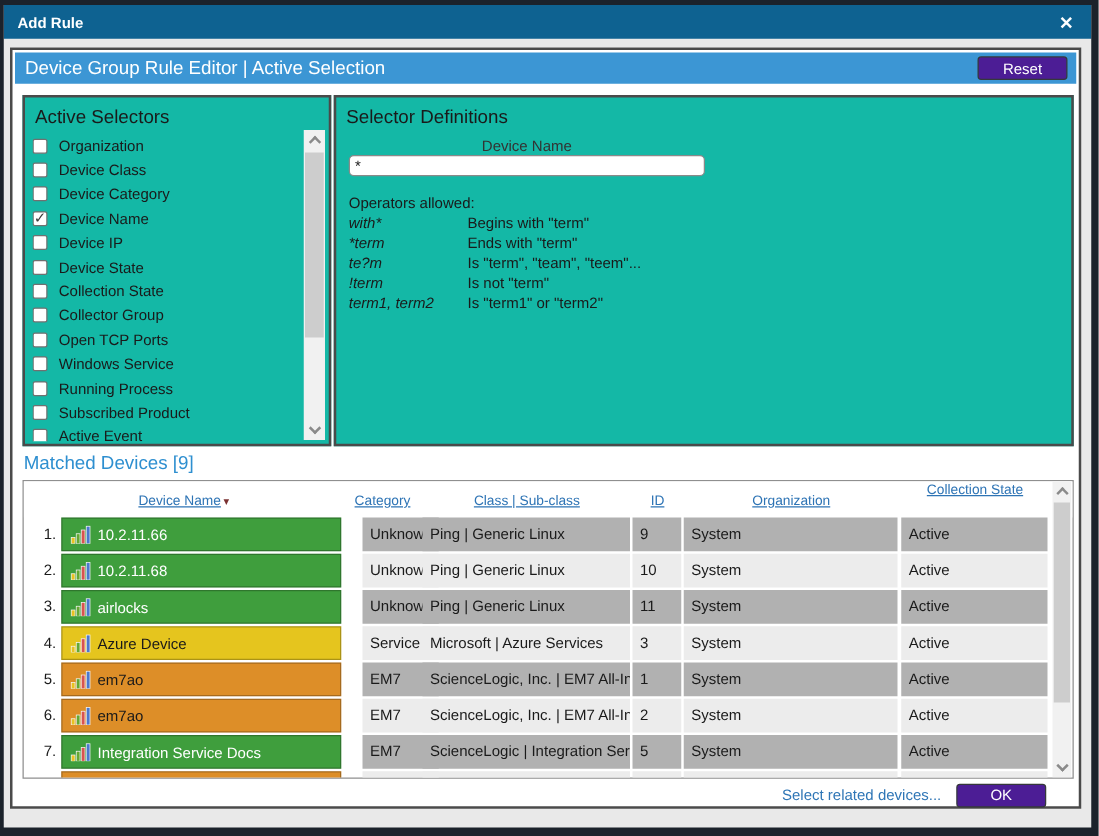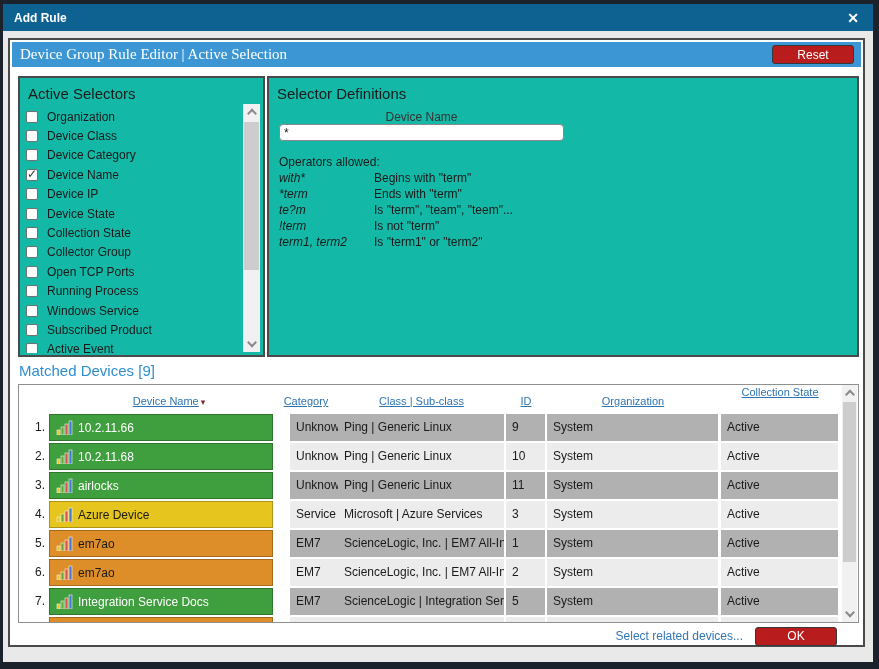--- a/index.html
+++ b/index.html
@@ -12,22 +12,22 @@
   .titlebar { position:absolute; left:3px; right:6px; top:4px; height:27px;
               background:#0e6291; color:#fff; display:flex; align-items:center; }
   .titlebar .t { font-size:12px; font-weight:bold; padding-left:11px; }
   .titlebar .x { margin-left:auto; padding-right:14px; font-size:14px; font-weight:bold; cursor:pointer; }
 
   .main-panel { position:absolute; left:8px; top:38px; width:857px; height:609px;
                 background:#fff; border:2px solid #4a4a4a; }
 
   .section-header { position:absolute; left:2px; right:2px; top:2px; height:25px;
                     background:#3c96d4; display:flex; align-items:center; }
-  .section-header .sh-title { color:#fff; font-size:15px; padding-left:8px;font-family:Liberation Serif, serif; }
-  .btn-dark { margin-left:auto; margin-right:7px; width:82px; height:19px; background:#b91c1c;
+  .section-header .sh-title { color:#fff; font-size:15px; padding-left:8px; }
+  .btn-dark { margin-left:auto; margin-right:7px; width:72px; height:19px; background:#4c1d95;
               border:1px solid #35383b; border-radius:3px; color:#fff; font-size:12px;
               display:flex; align-items:center; justify-content:center; cursor:pointer; }
 
   .subpanel { position:absolute; background:#14b8a6; border:2px solid #4a4a4a; }
   .selectors { left:8px; top:36px; width:247px; height:281px; }
   .definitions { left:257px; top:36px; width:592px; height:281px; }
   .panel-title { font-size:15px; color:#1a1a1a; padding:7px 0 0 8px; }
 
   .sel-list { position:absolute; left:6px; top:29px; right:26px; bottom:2px; overflow:hidden; }
   .sel-item { height:19.4px; display:flex; align-items:center; }
@@ -53,21 +53,21 @@
   .op-row { display:flex; }
   .op-pat { width:95px; font-style:italic; }
 
   .matched-title { position:absolute; left:9px; top:322px; font-size:15px; color:#2e8fd0; }
 
   .tbl { position:absolute; left:8px; top:344px; width:841px; height:239px;
          border:1px solid #8f8f8f; background:#fff; overflow:hidden; }
   .thead { position:absolute; left:0; top:0; height:29px; width:100%; background:#fff; }
   .hcell { position:absolute; font-size:11px; color:#2e74b5; text-decoration:underline;
            text-align:center; cursor:pointer; }
-  .h-name { left:38px; width:224px; top:10px; }
+  .h-name { left:16px; width:224px; top:10px; }
   .h-cat  { left:256px; width:62px; top:10px; }
   .h-class{ left:319px; width:167px; top:10px; }
   .h-id   { left:487px; width:40px; top:10px; }
   .h-org  { left:528px; width:172px; top:10px; }
   .h-state{ left:721px; width:80px; top:1px; line-height:12px; }
   .sort-ind { color:#7a3030; font-size:9px; text-decoration:none; display:inline-block; margin-left:2px; }
 
   .trow { position:absolute; left:0; height:27px; width:100%; }
   .cell { position:absolute; top:0; height:27px; font-size:12px; color:#1a1a1a;
           line-height:27px; padding-left:6px; white-space:nowrap; overflow:hidden; }
@@ -139,25 +139,25 @@
         <div class="sel-item">
           <span class="cbx"></span>
           <span class="sel-label">Collector Group</span>
         </div>
         <div class="sel-item">
           <span class="cbx"></span>
           <span class="sel-label">Open TCP Ports</span>
         </div>
         <div class="sel-item">
           <span class="cbx"></span>
+          <span class="sel-label">Windows Service</span>
+        </div>
+        <div class="sel-item">
+          <span class="cbx"></span>
           <span class="sel-label">Running Process</span>
-        </div>
-        <div class="sel-item">
-          <span class="cbx"></span>
-          <span class="sel-label">Windows Service</span>
         </div>
         <div class="sel-item">
           <span class="cbx"></span>
           <span class="sel-label">Subscribed Product</span>
         </div>
         <div class="sel-item">
           <span class="cbx"></span>
           <span class="sel-label">Active Event</span>
         </div>
       </div>

